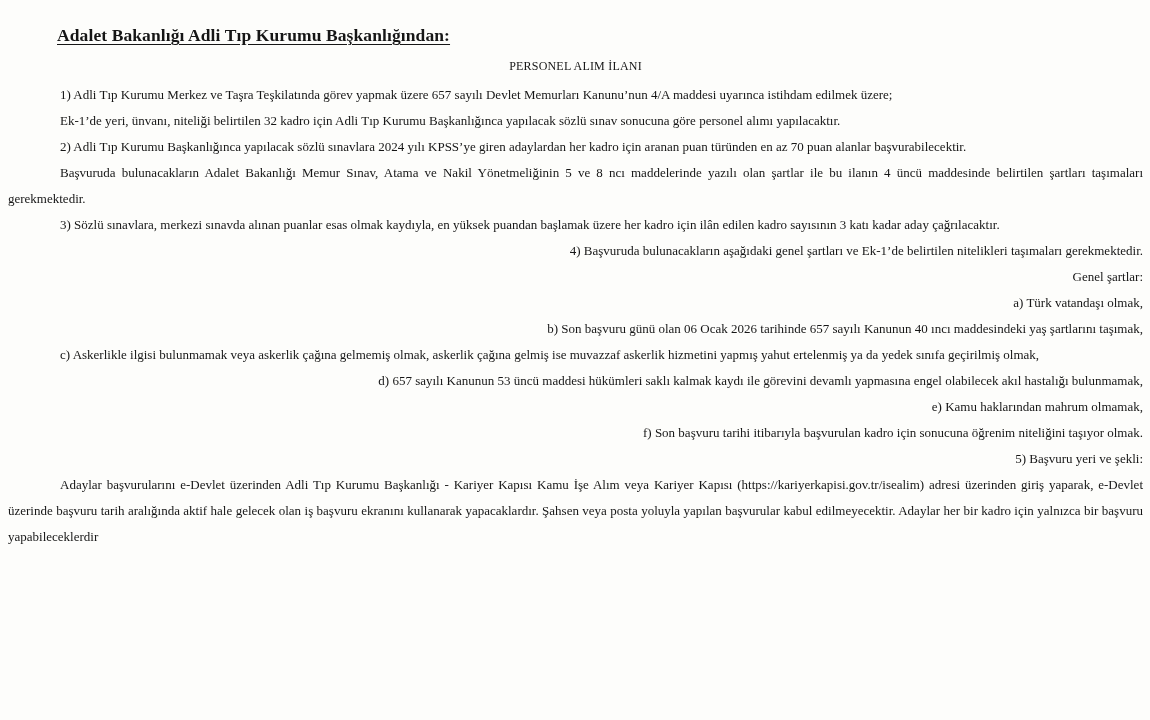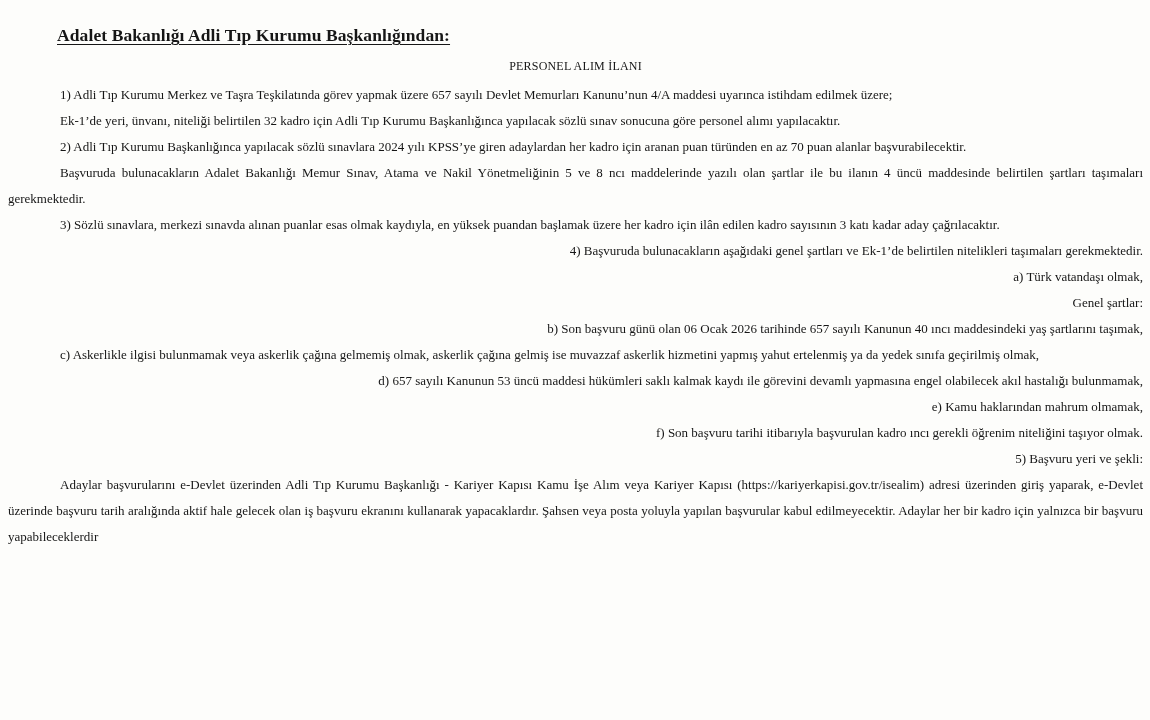--- a/index.html
+++ b/index.html
@@ -74,32 +74,32 @@
   <p class="para indent">Ek-1’de yeri, ünvanı, niteliği belirtilen 32 kadro için Adli Tıp Kurumu Başkanlığınca yapılacak sözlü sınav sonucuna göre personel alımı yapılacaktır.</p>
 
   <p class="para indent">2) Adli Tıp Kurumu Başkanlığınca yapılacak sözlü sınavlara 2024 yılı KPSS’ye giren adaylardan her kadro için aranan puan türünden en az 70 puan alanlar başvurabilecektir.</p>
 
   <p class="para indent">Başvuruda bulunacakların Adalet Bakanlığı Memur Sınav, Atama ve Nakil Yönetmeliğinin 5 ve 8 ncı maddelerinde yazılı olan şartlar ile bu ilanın 4 üncü maddesinde belirtilen şartları taşımaları gerekmektedir.</p>
 
   <p class="para indent">3) Sözlü sınavlara, merkezi sınavda alınan puanlar esas olmak kaydıyla, en yüksek puandan başlamak üzere her kadro için ilân edilen kadro sayısının 3 katı kadar aday çağrılacaktır.</p>
 
   <p class="para indent single">4) Başvuruda bulunacakların aşağıdaki genel şartları ve Ek-1’de belirtilen nitelikleri taşımaları gerekmektedir.</p>
 
+  <p class="para indent single">Genel şartlar:</p>
+
   <p class="para indent single">a) Türk vatandaşı olmak,</p>
-
-  <p class="para indent single">Genel şartlar:</p>
 
   <p class="para indent single">b) Son başvuru günü olan 06 Ocak 2026 tarihinde 657 sayılı Kanunun 40 ıncı maddesindeki yaş şartlarını taşımak,</p>
 
   <p class="para indent">c) Askerlikle ilgisi bulunmamak veya askerlik çağına gelmemiş olmak, askerlik çağına gelmiş ise muvazzaf askerlik hizmetini yapmış yahut ertelenmiş ya da yedek sınıfa geçirilmiş olmak,</p>
 
 
   <p class="para indent single">d) 657 sayılı Kanunun 53 üncü maddesi hükümleri saklı kalmak kaydı ile görevini devamlı yapmasına engel olabilecek akıl hastalığı bulunmamak,</p>
 
   <p class="para indent single">e) Kamu haklarından mahrum olmamak,</p>
 
-  <p class="para indent single">f) Son başvuru tarihi itibarıyla başvurulan kadro ıncı gerekli öğrenim niteliğini taşıyor olmak.</p>
+  <p class="para indent single">f) Son başvuru tarihi itibarıyla başvurulan kadro için sonucuna öğrenim niteliğini taşıyor olmak.</p>
 
   <p class="para indent single">5) Başvuru yeri ve şekli:</p>
 
   <p class="para indent">Adaylar başvurularını e-Devlet üzerinden Adli Tıp Kurumu Başkanlığı - Kariyer Kapısı Kamu İşe Alım veya Kariyer Kapısı (https://kariyerkapisi.gov.tr/isealim) adresi üzerinden giriş yaparak, e-Devlet üzerinde başvuru tarih aralığında aktif hale gelecek olan iş başvuru ekranını kullanarak yapacaklardır. Şahsen veya posta yoluyla yapılan başvurular kabul edilmeyecektir. Adaylar her bir kadro için yalnızca bir başvuru yapabileceklerdir</p>
 
 </div>
 
 </body></html>

